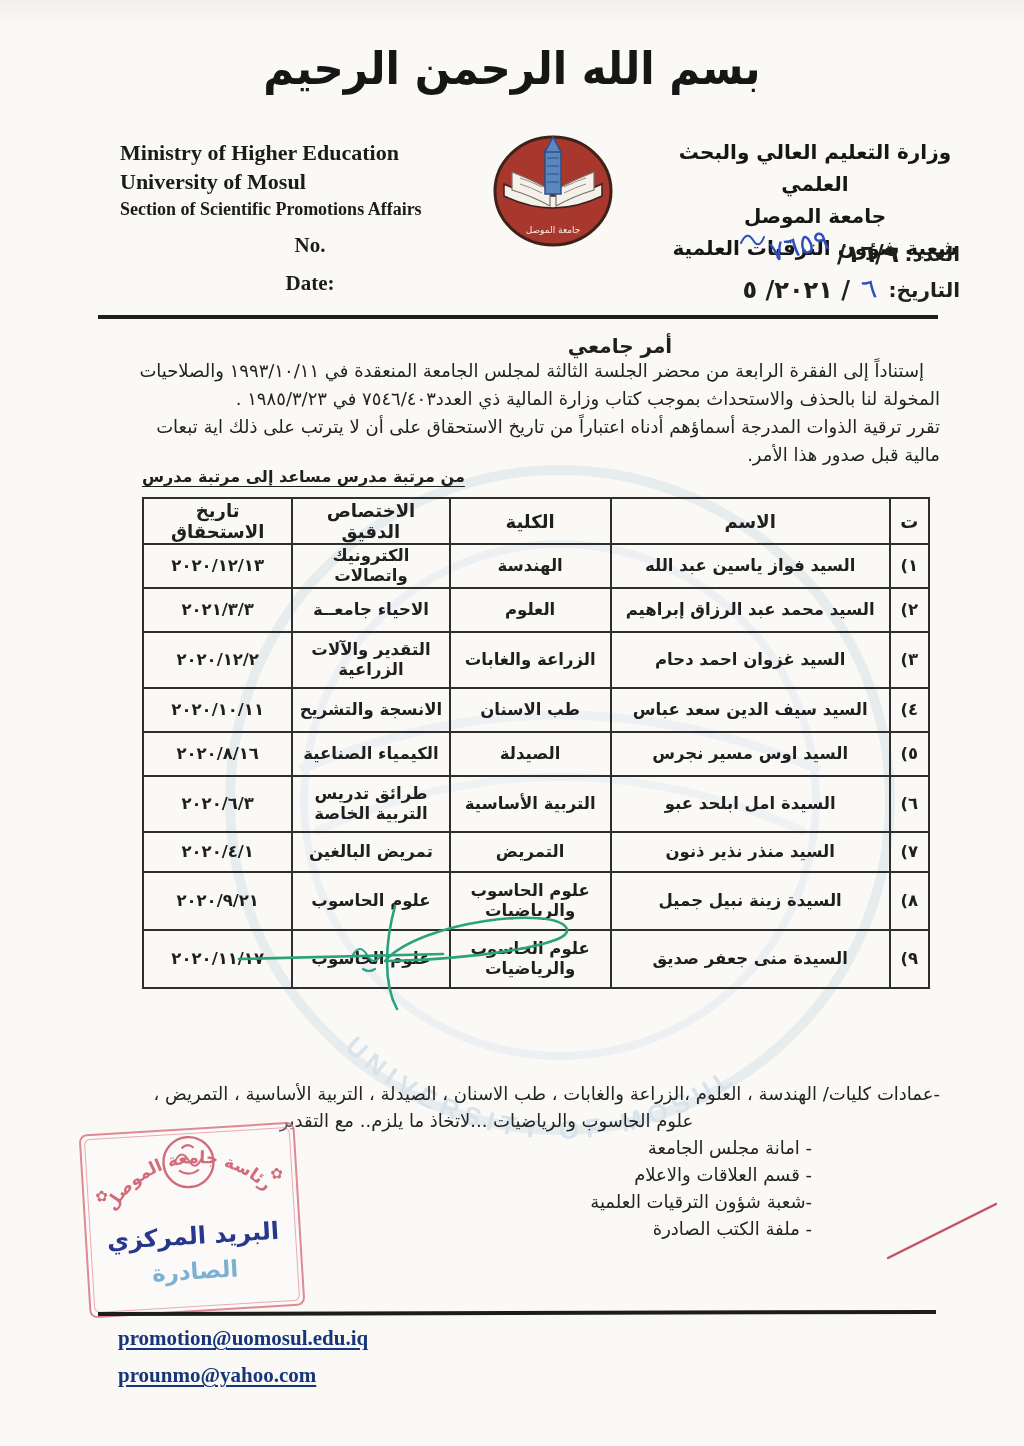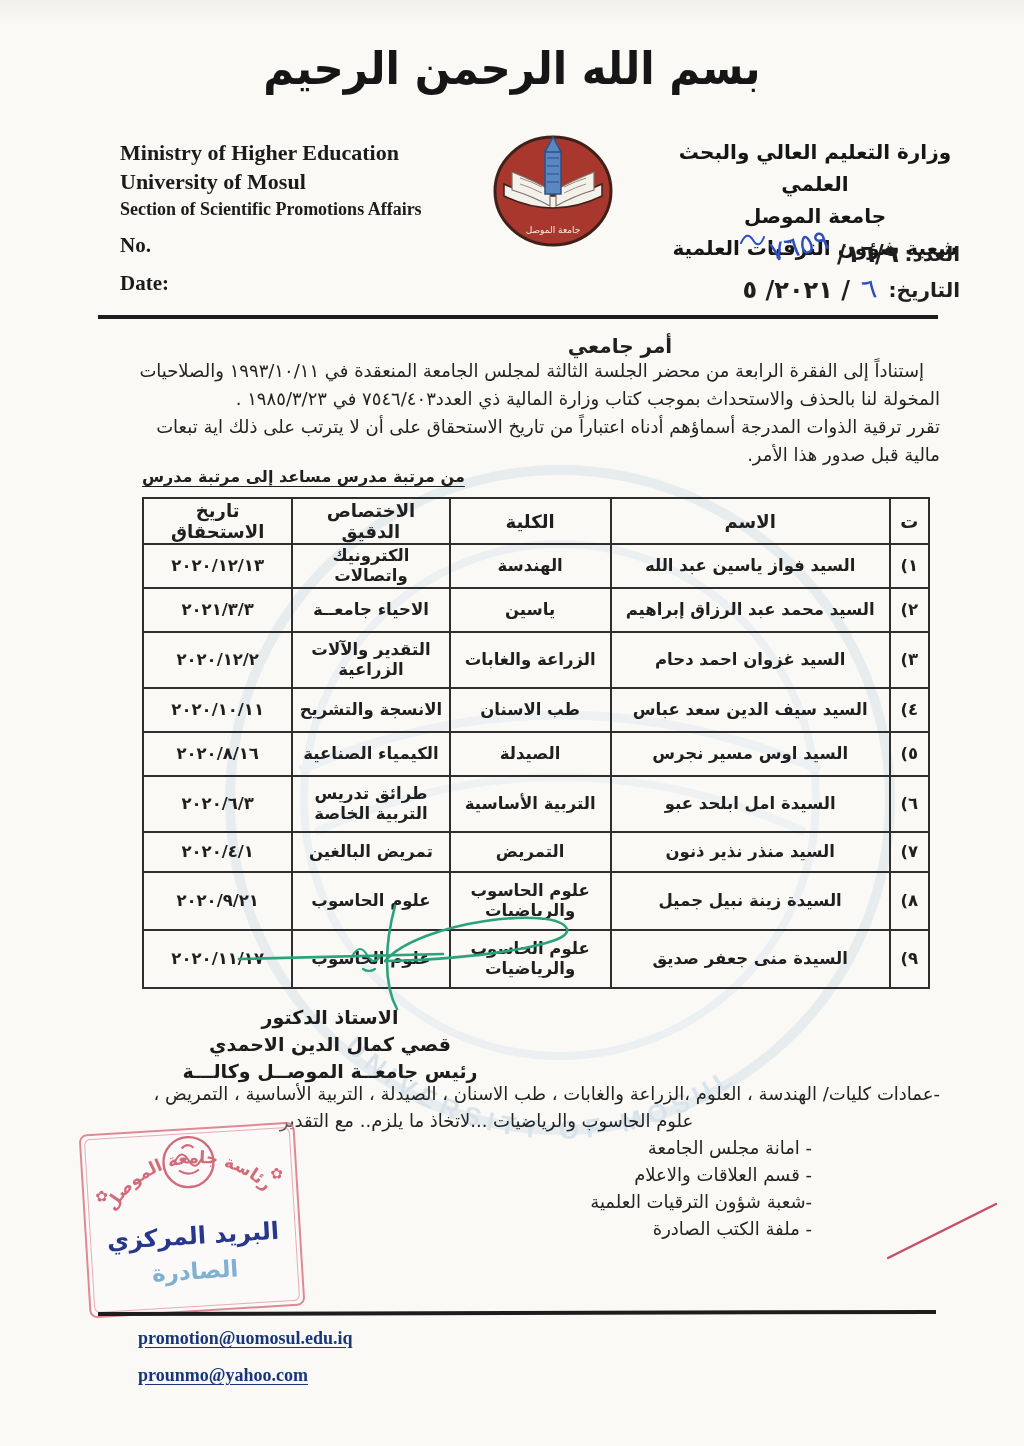--- a/index.html
+++ b/index.html
@@ -16,21 +16,21 @@
   
   .bismillah{
     position:absolute; top:44px; left:0; width:1024px; text-align:center;
     font-size:42px; font-weight:700; color:#161616; letter-spacing:-1px;
     transform:scaleY(1.08);
   }
   
   .hdr-en{position:absolute; left:120px; top:138px; width:380px; font-family:"Liberation Serif",serif; font-weight:700; color:#1b1b1b;}
   .hdr-en .l1{font-size:22px; line-height:29px;}
   .hdr-en .l4{font-size:18px; line-height:26px;}
-  .hdr-en .meta{font-size:21px; line-height:30px; margin-top:8px;}
+  .hdr-en .meta{font-size:21px; line-height:30px; margin-top:8px;text-align:center;}
   .logo{position:absolute; left:492px; top:134px; width:122px; height:114px;}
   .hdr-ar{position:absolute; left:660px; top:136px; width:310px; text-align:center; font-weight:700; font-size:20px; line-height:32px; color:#161616;}
   .meta-lines{position:absolute; left:610px; top:236px; width:350px;}
   .meta-line{display:flex; direction:ltr; justify-content:flex-end; align-items:center; gap:6px; height:36px; font-size:20px; font-weight:700;}
   .printed-num{font-size:24px; font-weight:700; letter-spacing:1px;}
   .hand{color:#2f4fc0; font-weight:400;}
   .hand-number{font-size:28px; letter-spacing:4px; transform:rotate(-13deg) translateY(-9px); display:inline-block;}
   .hand-day{font-size:27px; transform:rotate(-10deg) translateY(-2px); display:inline-block; padding:0 6px;}
   .pen-check{width:26px; height:20px; transform:translateY(-16px);}
   
@@ -66,21 +66,21 @@
     border:2.5px solid rgba(216,107,122,.8); border-radius:8px;
     transform:rotate(-3.5deg);
     display:flex; flex-direction:column; align-items:center;
     background:rgba(255,255,255,.25);
   }
   .stamp::before{content:""; position:absolute; inset:3px; border:1.2px solid rgba(216,107,122,.55); border-radius:6px;}
   .stamp-line1{font-size:24px; font-weight:700; color:#27388c; margin-top:-4px;}
   .stamp-line2{font-size:23px; font-weight:700; color:#7db0d2; letter-spacing:4px; margin-top:8px;}
   
   .emails{position:absolute; left:118px; top:1320px; font-family:"Liberation Serif",serif;}
-  .emails a{display:block; font-size:18px; font-weight:700; color:#17367a; text-decoration:underline; text-underline-offset:3px; line-height:37px;margin-left:20px;}
+  .emails a{display:block; font-size:21px; font-weight:700; color:#17367a; text-decoration:underline; text-underline-offset:3px; line-height:37px;}
 </style>
 </head>
 <body>
 
 <div class="page">
 
   <svg class="watermark" viewBox="0 0 820 820">
     <circle cx="410" cy="340" r="330" fill="none" stroke="#d6e1ea" stroke-width="10"></circle>
     <circle cx="410" cy="340" r="256" fill="none" stroke="#dfe8f0" stroke-width="8"></circle>
     <path d="M150 310 Q410 200 670 310" fill="none" stroke="#e1eaf1" stroke-width="9"></path>
@@ -165,21 +165,21 @@
     <tr class="r-s">
       <td>١)</td>
       <td>السيد فواز ياسين عبد الله</td>
       <td>الهندسة</td>
       <td>الكترونيك واتصالات</td>
       <td class="date">٢٠٢٠/١٢/١٣</td>
     </tr>
     <tr class="r-s">
       <td>٢)</td>
       <td>السيد محمد عبد الرزاق إبراهيم</td>
-      <td>ياسين</td>
+      <td>العلوم</td>
       <td>الاحياء جامعــة</td>
       <td class="date">٢٠٢١/٣/٣</td>
     </tr>
     <tr class="r-m">
       <td>٣)</td>
       <td>السيد غزوان احمد دحام</td>
       <td>الزراعة والغابات</td>
       <td>التقدير والآلات الزراعية</td>
       <td class="date">٢٠٢٠/١٢/٢</td>
     </tr>
@@ -228,25 +228,20 @@
   </tbody>
     </table>
 
   <svg class="sig-svg" viewBox="0 0 350 110">
     <path d="M4 56 L208 51" fill="none" stroke="#2aa37c" stroke-width="2.6" stroke-linecap="round"></path>
     <path d="M150 58 C185 18 322 2 332 26 C338 42 240 56 152 58" fill="none" stroke="#2aa37c" stroke-width="2.6" stroke-linecap="round"></path>
     <path d="M160 3 C150 40 148 80 162 106" fill="none" stroke="#2aa37c" stroke-width="2.6" stroke-linecap="round"></path>
     <path d="M118 52 q7 -12 14 0 q7 12 14 0 M128 66 q6 4 12 0" fill="none" stroke="#2aa37c" stroke-width="2.2" stroke-linecap="round"></path>
   </svg>
 
-  <div class="sig-block">
-    <div>الاستاذ الدكتور</div>
-    <div>قصي كمال الدين الاحمدي</div>
-    <div>رئيس جامعــة الموصــل وكالـــة</div>
-  </div>
 
   <div class="copies">
     <div class="ln">-عمادات كليات/ الهندسة ، العلوم ،الزراعة والغابات ، طب الاسنان ، الصيدلة ، التربية الأساسية ، التمريض ،</div>
     <div class="ln ctr">علوم الحاسوب والرياضيات ...لاتخاذ ما يلزم.. مع التقدير</div>
     <div class="item">- امانة مجلس الجامعة</div>
     <div class="item">- قسم العلاقات والاعلام</div>
     <div class="item">-شعبة شؤون الترقيات العلمية</div>
     <div class="item">- ملفة الكتب الصادرة</div>
   </div>
 

